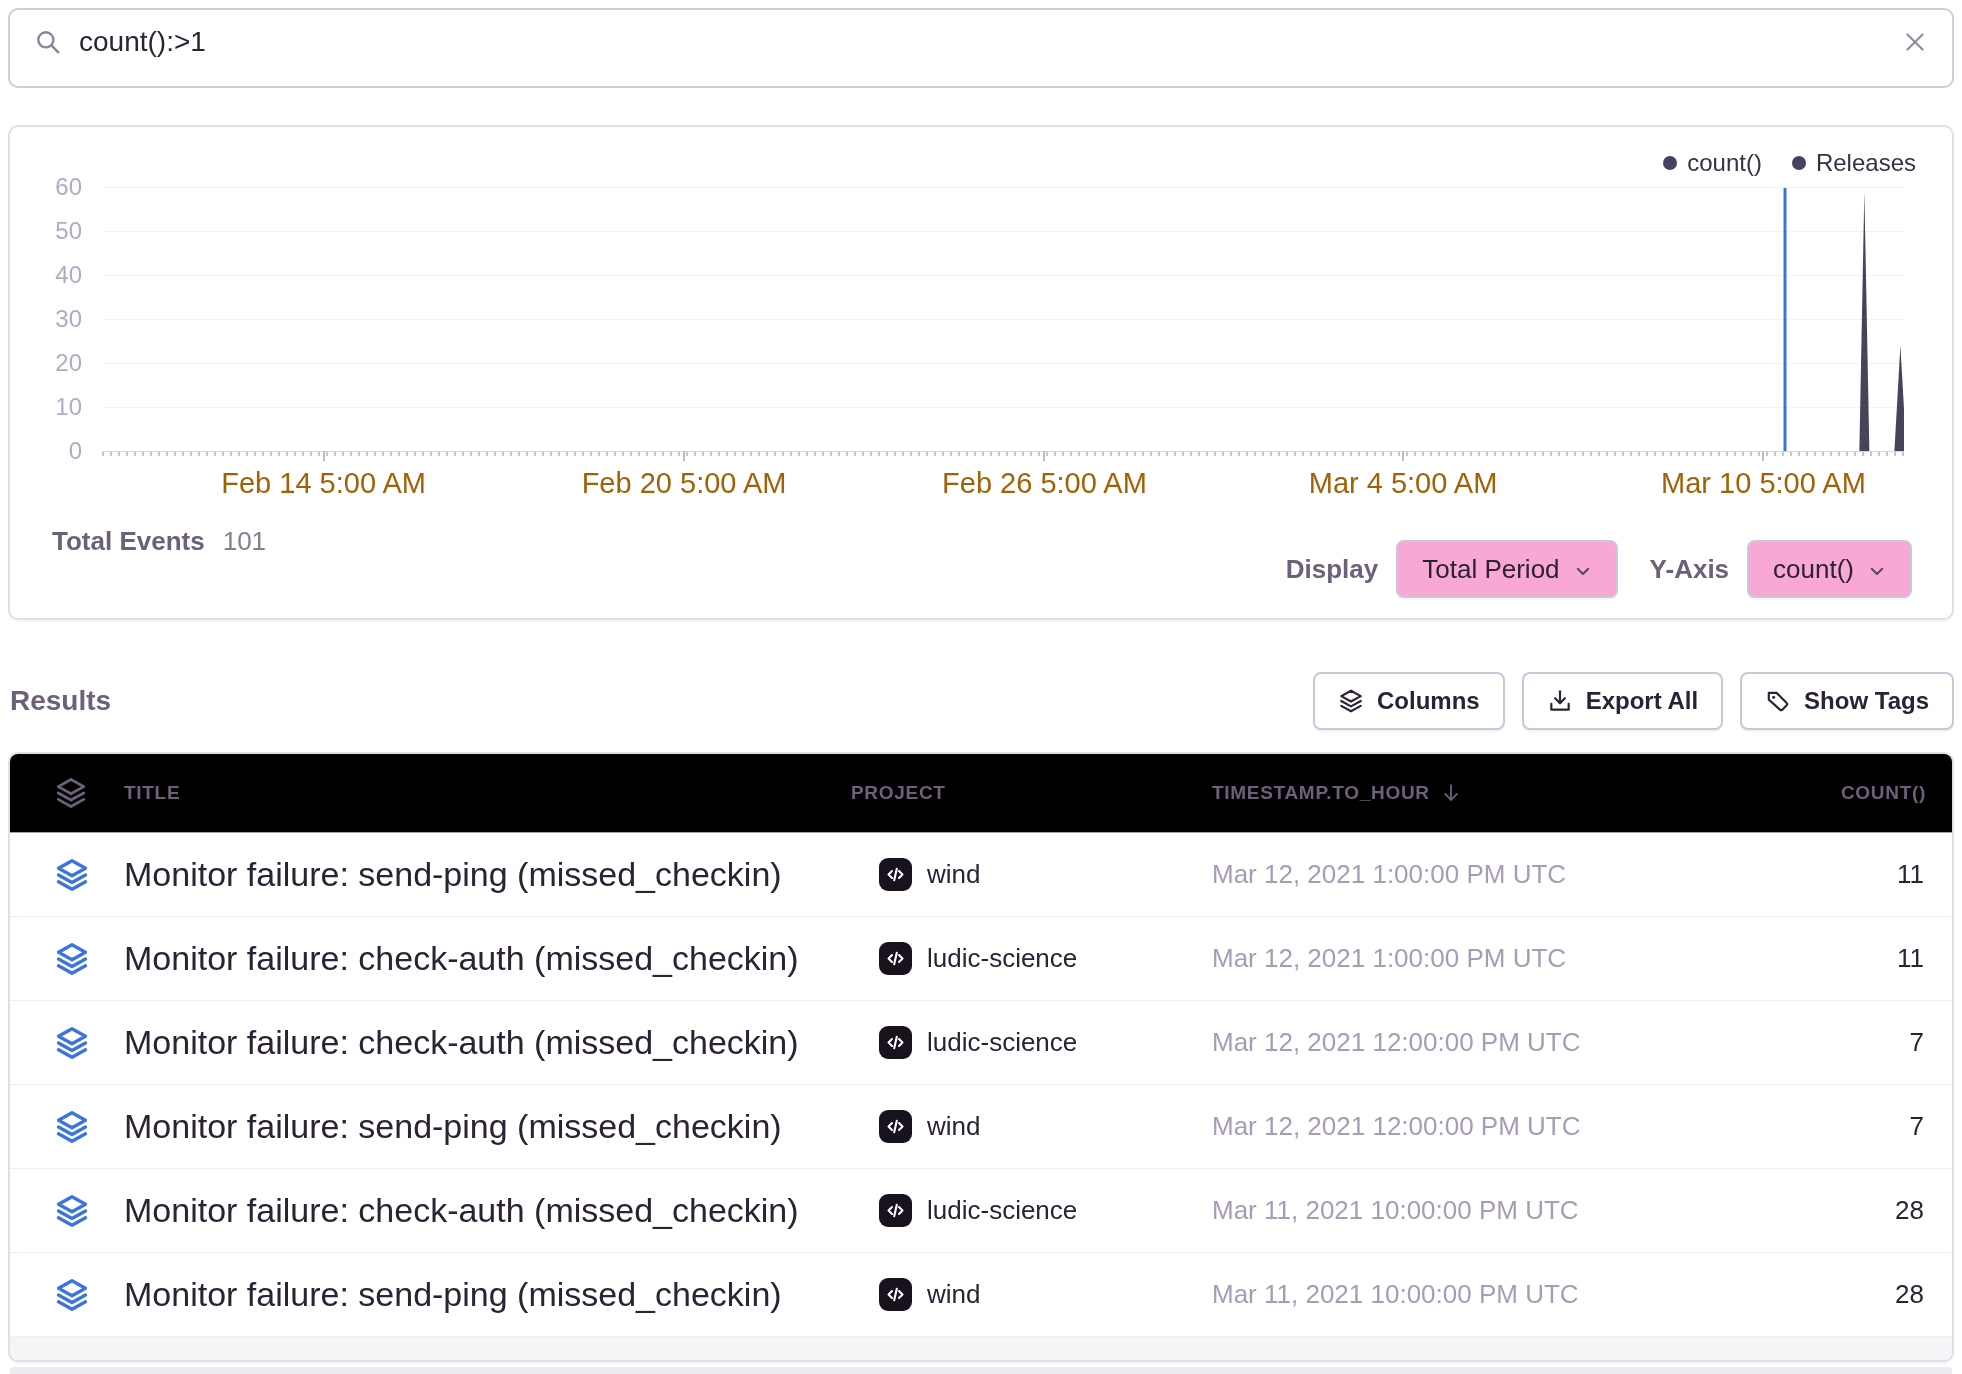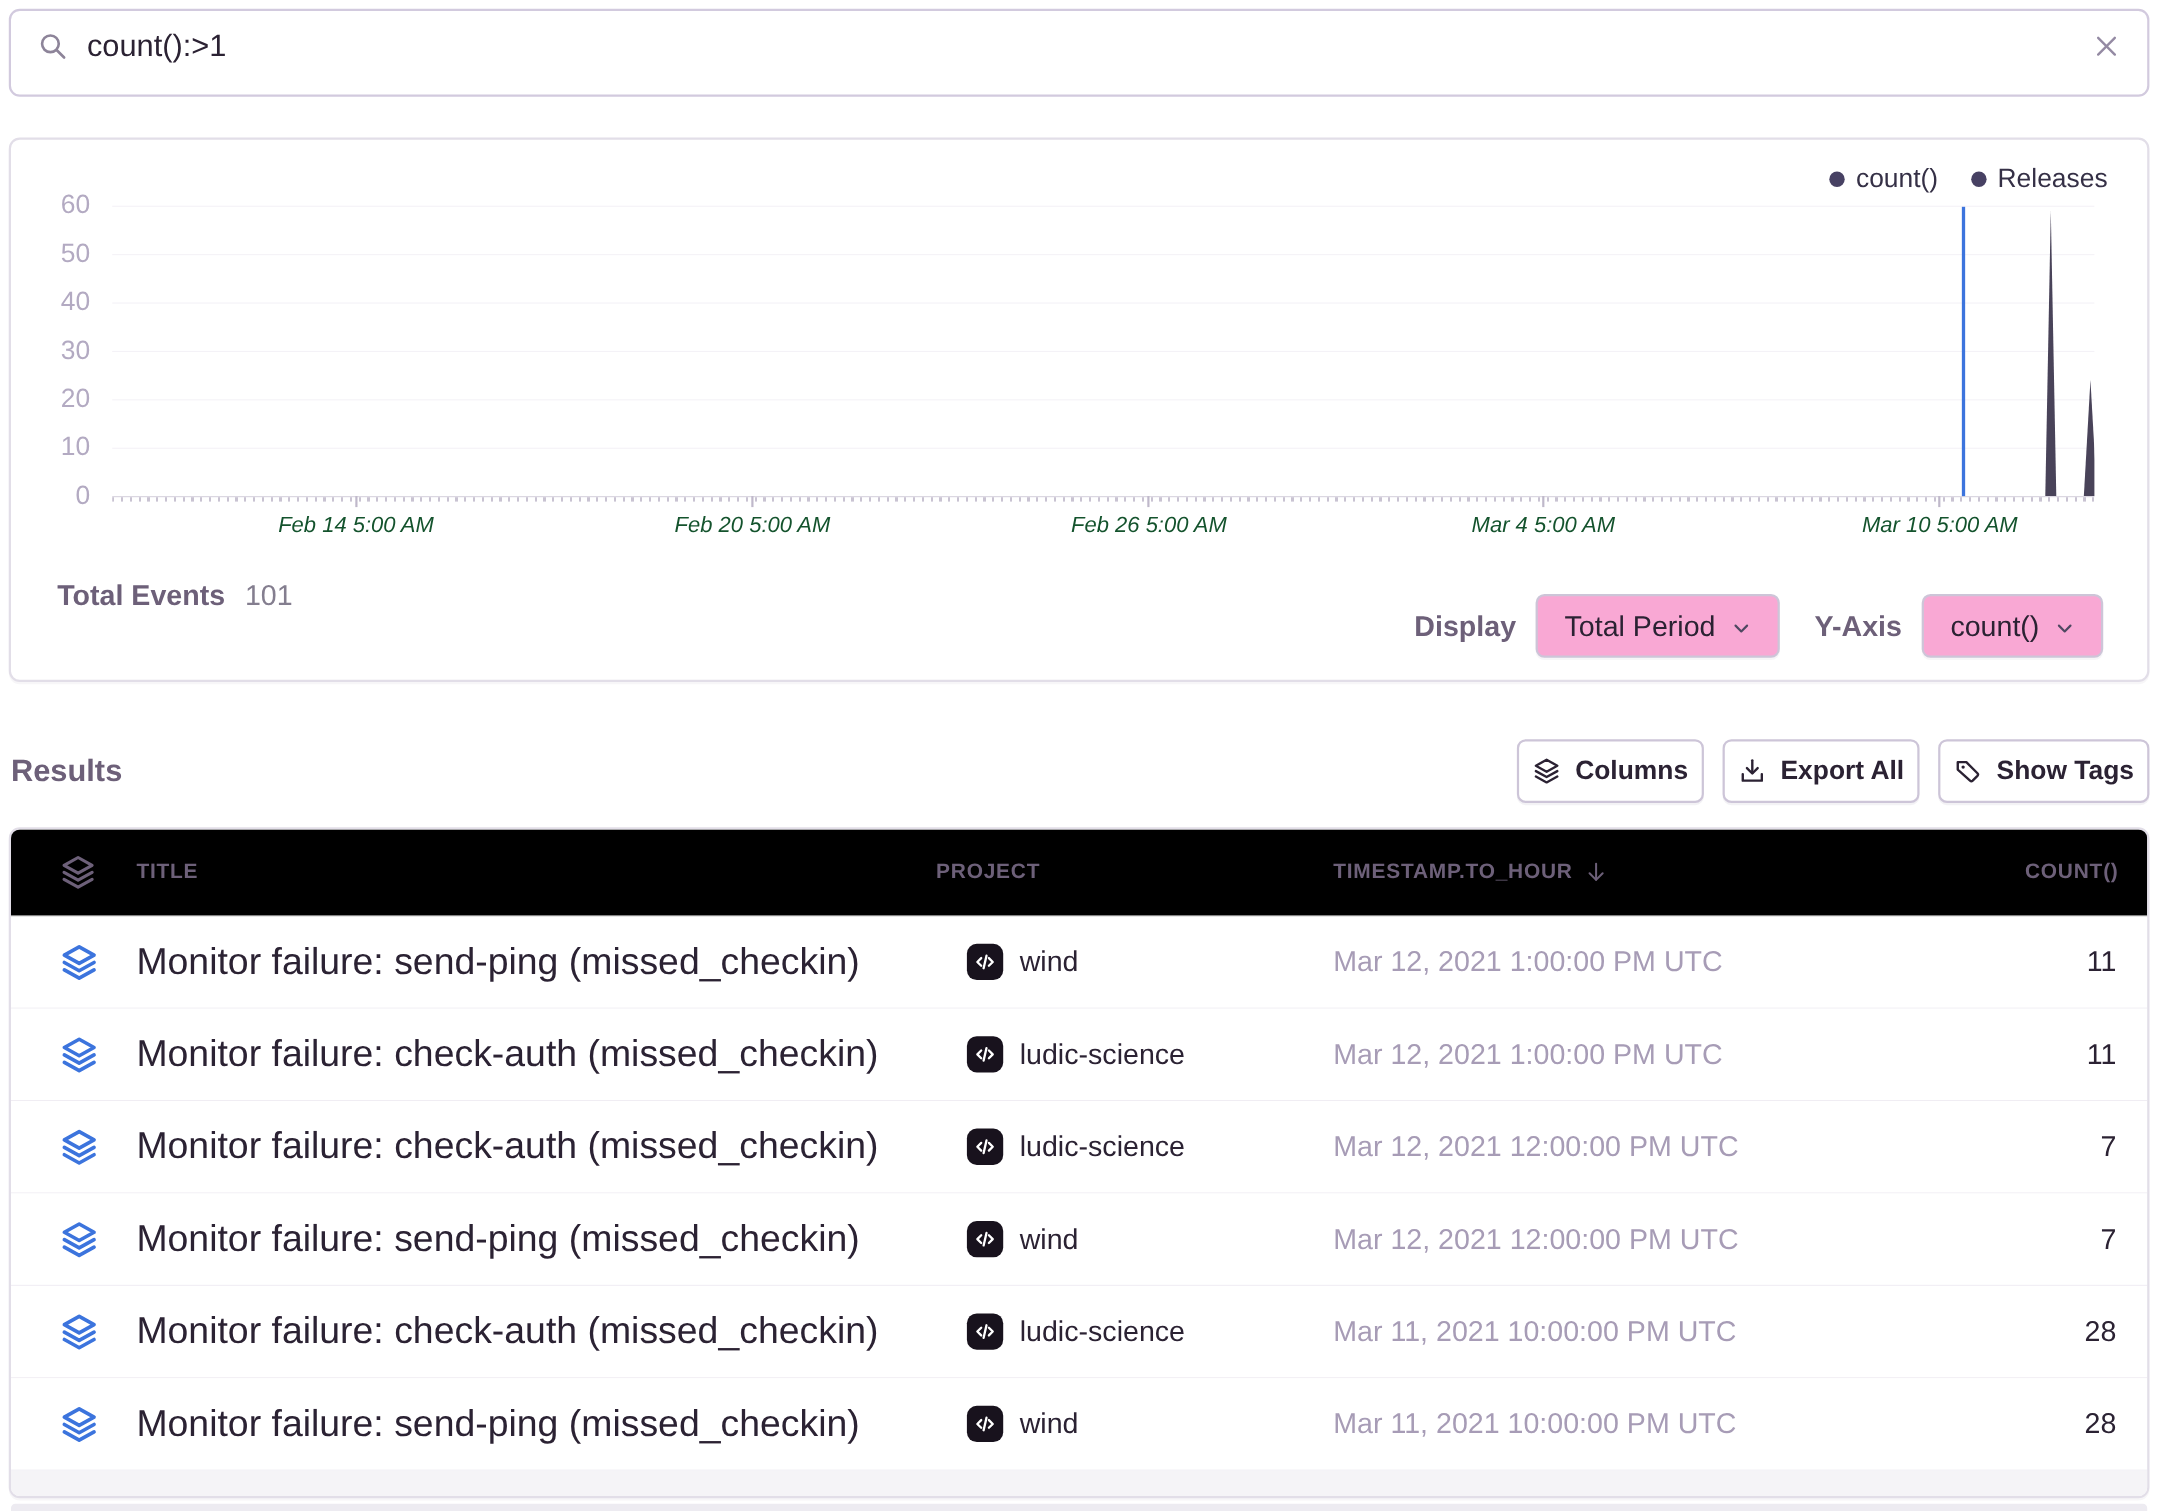--- a/index.html
+++ b/index.html
@@ -30,41 +30,41 @@
   .chart-plot { position:absolute; left:92px; top:60px; width:1802px; height:264px; }
   .gridline { position:absolute; left:0; width:100%; height:1px; background:#f4f2f7; }
   .baseline { position:absolute; left:0; bottom:-1px; width:100%; height:1px; background:#d8d3de; }
   .minor-ticks { position:absolute; left:0; top:100%; width:100%; height:4px;
     background:repeating-linear-gradient(90deg,#c9c3d2 0 2px,transparent 2px 8px); }
   .major-tick { position:absolute; top:100%; width:2px; height:10px; background:#bfb8ca; transform:translateX(-50%); }
   .spikes { position:absolute; left:0; top:0; }
   .release-line { position:absolute; top:1px; bottom:0; width:3px; background:#3c74dd; transform:translateX(-50%); }
 
   .chart-x-axis { position:absolute; left:92px; top:340px; width:1802px; height:30px; }
-  .xlab { position:absolute; transform:translateX(-50%); font-size:20px; color:#14532d; white-space:nowrap;font-style:italic; }
+  .xlab { position:absolute; transform:translateX(-50%); font-size:29px; color:#a16207; white-space:nowrap; }
 
   .chart-footer { position:absolute; left:0; right:0; bottom:0; height:92px;
     display:flex; padding:0 40px 6px 42px; }
   .total-label { font-size:26px; font-weight:bold; color:#6d6079; }
   .total-value { font-size:26px; color:#847e8f; margin-left:18px; }
   .footer-right { margin-left:auto; display:flex; align-items:center; gap:18px; }
   .ctl-label { font-size:26px; font-weight:bold; color:#6d6079; }
   .dropdown { height:58px; background:#f9a8d4; border:2px solid #cdc5d8; border-radius:8px;
     display:flex; align-items:center; gap:14px; padding:0 24px; font-size:26px; color:#2b2233;
     cursor:pointer; box-shadow:0 2px 0 rgba(54,36,89,0.04); }
   .dropdown + .ctl-label { margin-left:14px; }
   .chev { width:18px; height:18px; color:#4f4861; margin-top:3px; }
 
   
   .results-bar { position:absolute; left:8px; top:670px; width:1946px; height:62px;
     display:flex; align-items:center; }
   .results-heading { font-size:28px; font-weight:bold; color:#6d6079; padding-left:2px; }
   .results-buttons { margin-left:auto; display:flex; gap:17px; }
   .btn { height:58px; background:#fff; border:2px solid #cdc5d8; border-radius:8px;
-    display:flex; align-items:center; gap:13px; padding:0 12px; font-size:24px; font-weight:bold;
+    display:flex; align-items:center; gap:13px; padding:0 23px; font-size:24px; font-weight:bold;
     color:#2b2233; cursor:pointer; box-shadow:0 2px 0 rgba(54,36,89,0.06); }
   .btn-icon { width:26px; height:26px; color:#2b2233; }
 
   
   .table-card { left:8px; top:752px; width:1946px; height:610px; overflow:hidden; }
   .tgrid { display:grid; grid-template-columns:114px 727px 361px 500px 1fr; align-items:center; }
   .thead { height:79px; background:#000000; border-bottom:1px solid #a3a3a3; }
   .th { font-size:19px; font-weight:bold; letter-spacing:0.7px; color:#6d6079; cursor:pointer;
     display:flex; align-items:center; gap:8px; }
   .th.right { justify-content:flex-end; padding-right:26px; }

